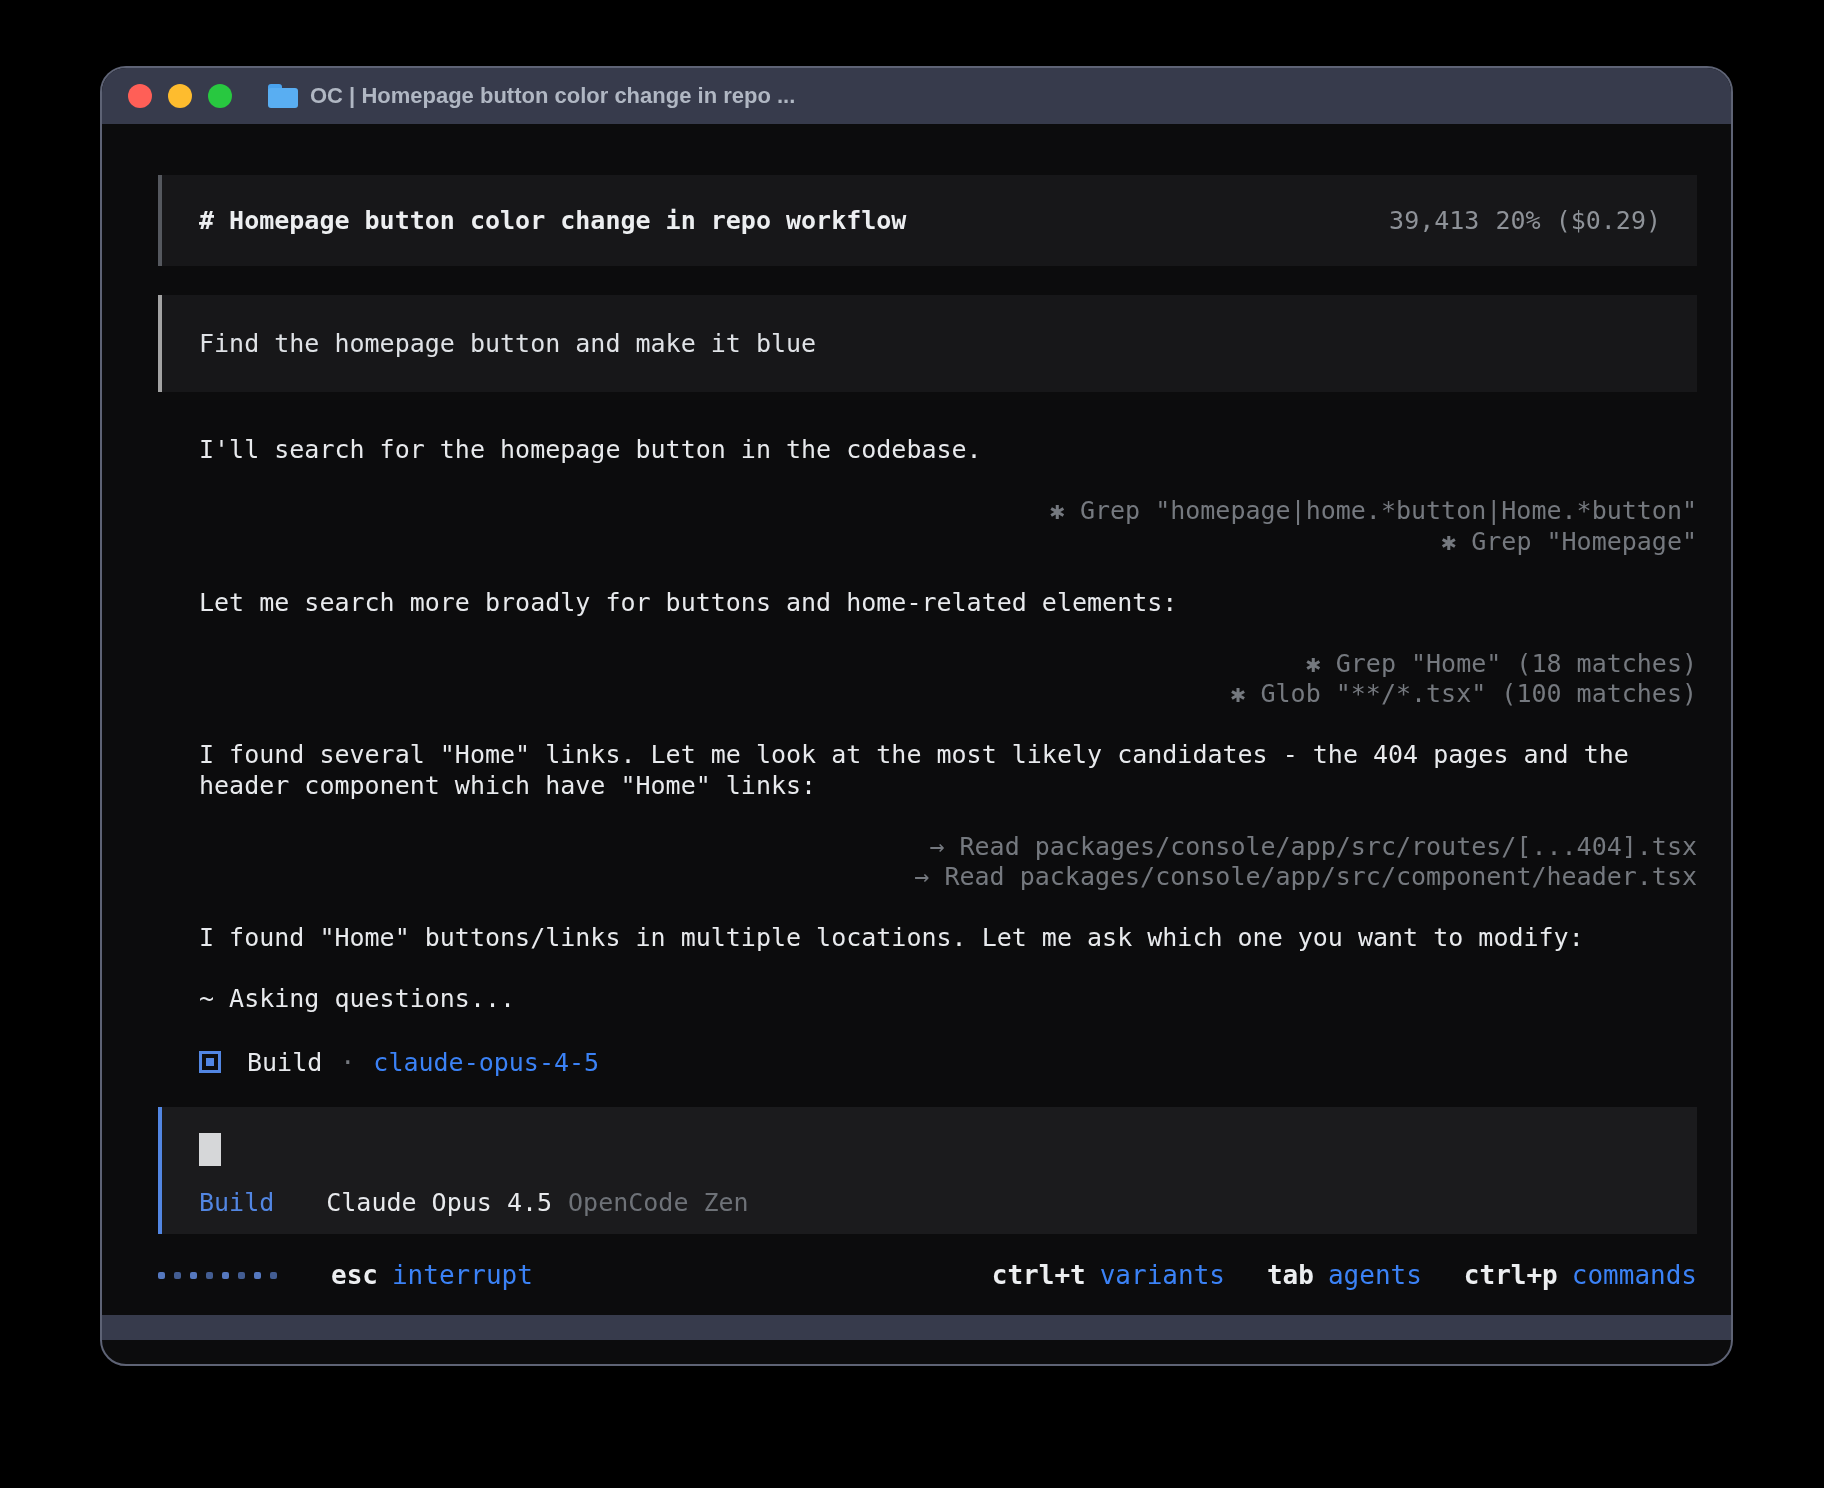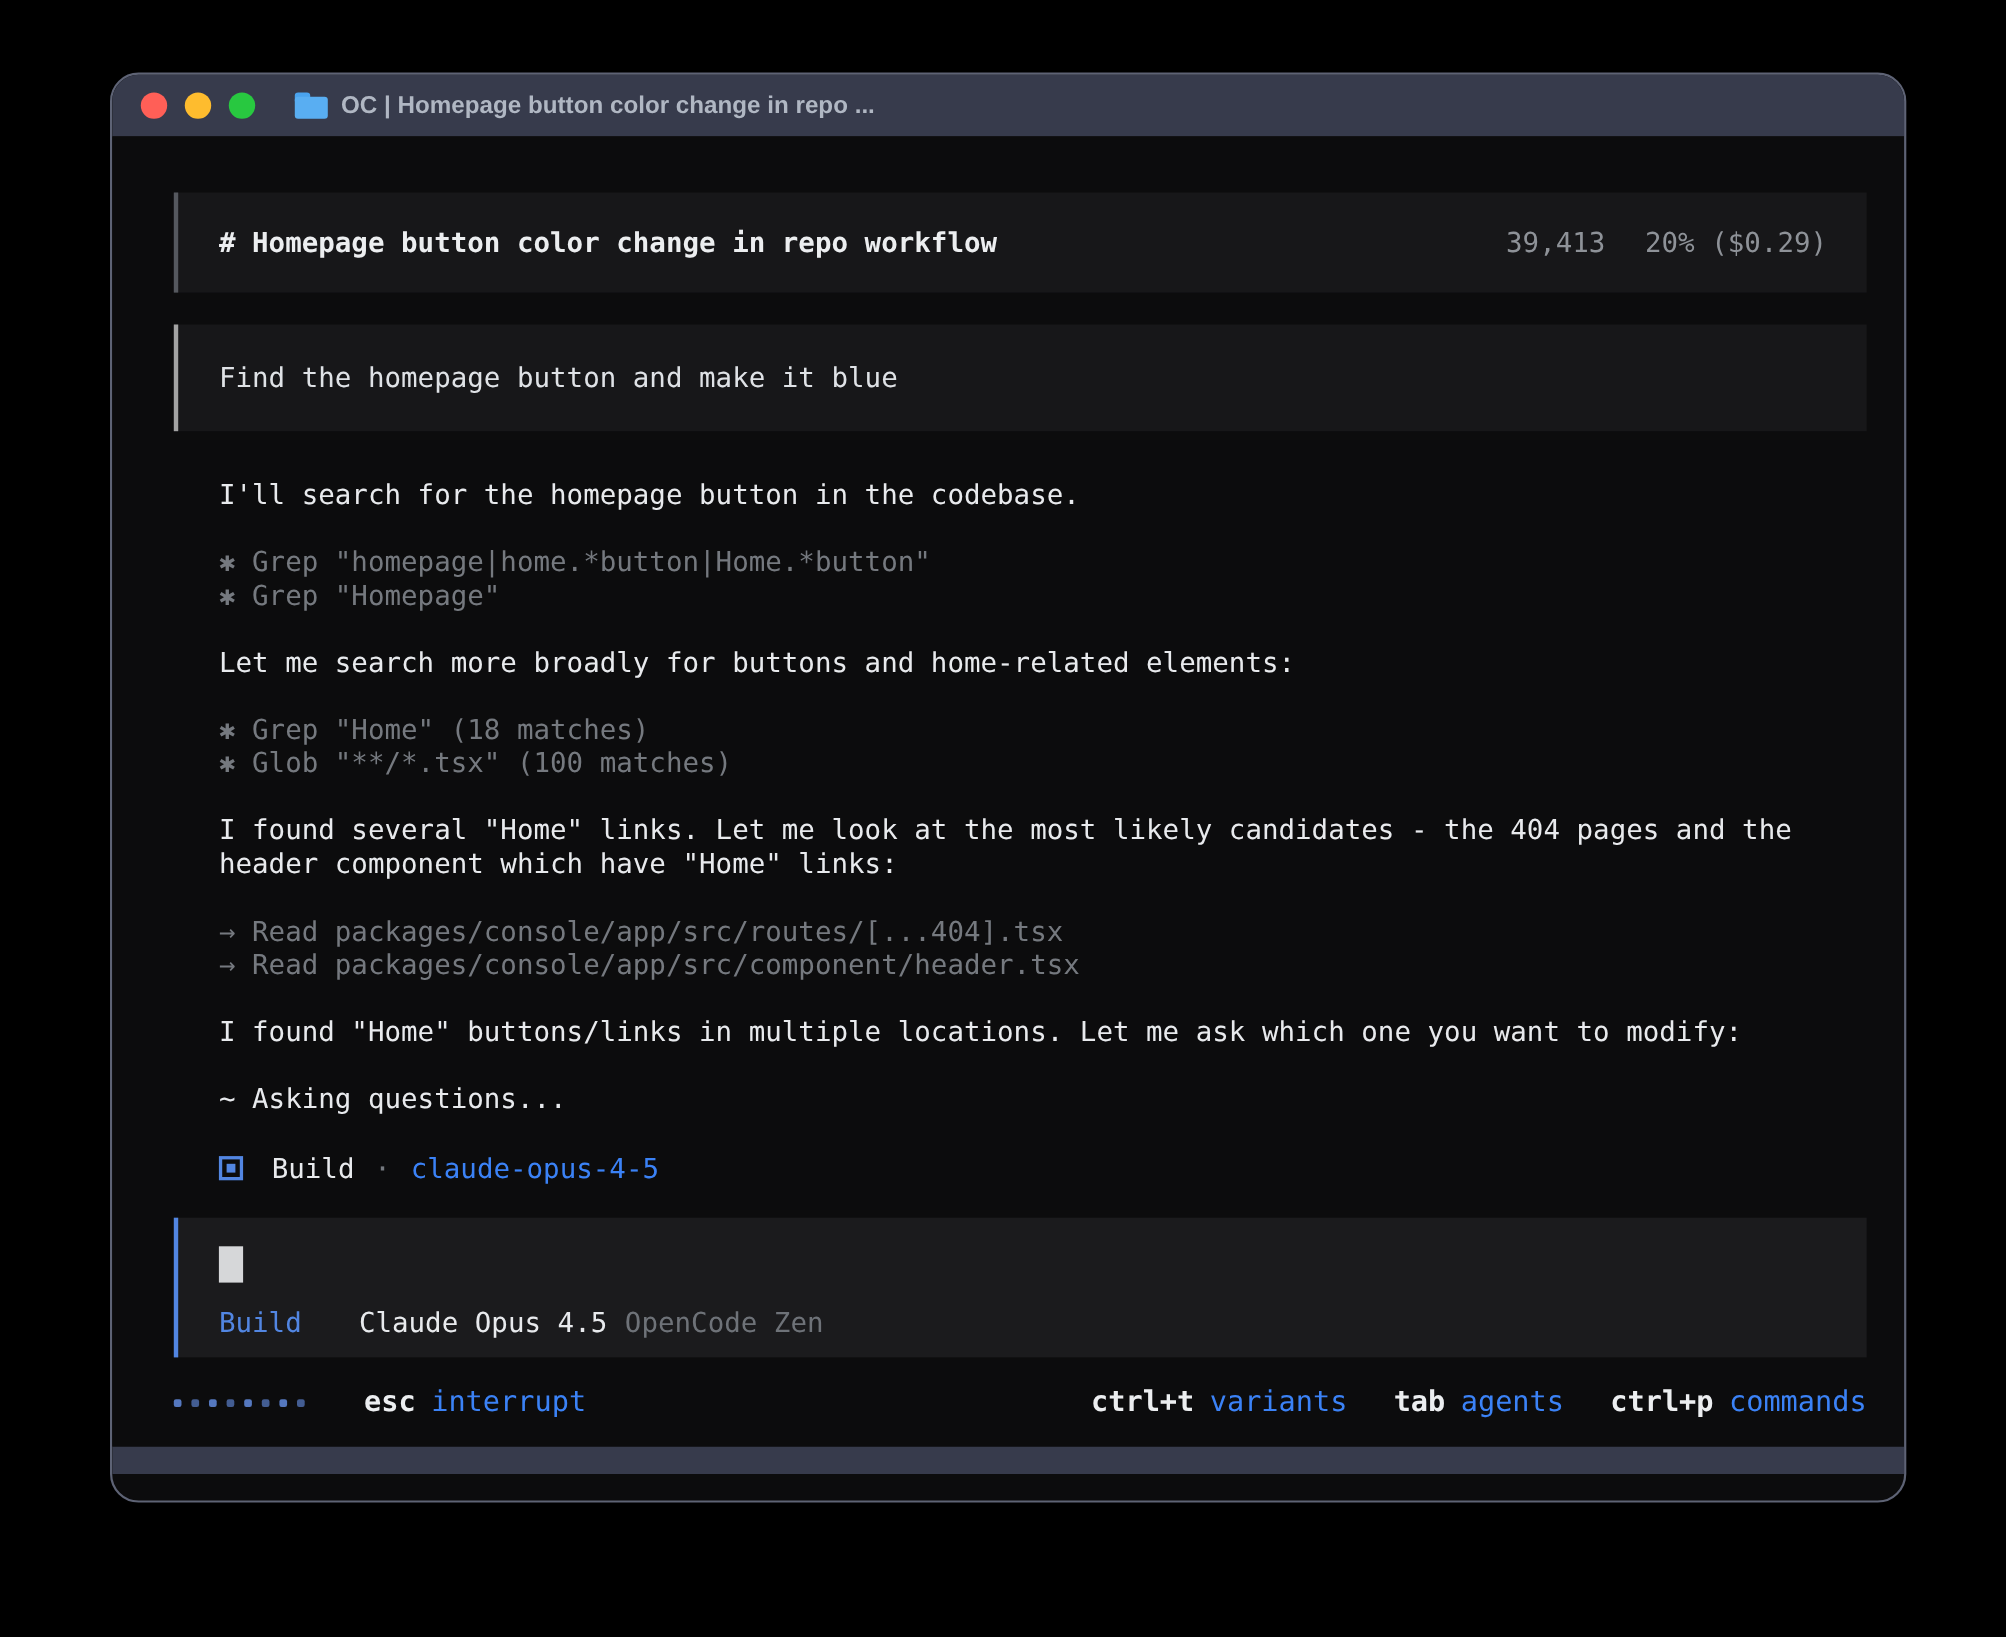--- a/index.html
+++ b/index.html
@@ -28,32 +28,32 @@
   .folder-icon .front { position:absolute; left:0; top:4px; width:30px; height:20px; background:#59aef2; border-radius:3px; }
 
   .content { position:relative; height:1191px; background:#0c0c0d; padding:51px 34px 0 56px; overflow:hidden; }
 
   .panel { background:#171719; }
   .header-panel {
     height:91px; border-left:4px solid #55585e; margin-bottom:29px;
     display:flex; align-items:center; justify-content:space-between; padding:0 36px 0 37px;
   }
   .header-title { color:#eceef0; font-weight:bold; font-size:25px; white-space:pre; }
-  .header-stats { color:#8e9298; font-size:25px; display:flex; gap:36px; white-space:pre; }
+  .header-stats { color:#8e9298; font-size:25px; display:flex; gap:16px; white-space:pre; }
 
   .user-panel {
     height:97px; border-left:4px solid #a3a3a3; margin-bottom:43px;
     display:flex; align-items:center; padding:0 37px;
   }
   .user-text { color:#dfe2e6; font-size:25px; white-space:pre; }
 
   .transcript { margin-left:41px; font-size:25px; line-height:30.5px; }
   .tline { white-space:pre; min-height:30.5px; }
   .tline.white { color:#e8eaed; }
-  .tline.dim { color:#75797f; }
+  .tline.dim { color:#75797f;text-align:right; }
 
   .agent-status { margin-left:41px; margin-top:0; display:flex; align-items:center; height:34px; font-size:25px; }
   .agent-icon { width:22px; height:22px; border:3px solid #5286e2; background:#0c0c0d;
     display:flex; align-items:center; justify-content:center; margin-right:26px; }
   .agent-icon .fill { width:8px; height:8px; background:#5286e2; }
   .agent-name { color:#e8eaed; }
   .agent-sep { color:#75797f; margin:0 18px; }
   .agent-model { color:#3b82f6; }
 
   .input-panel {

